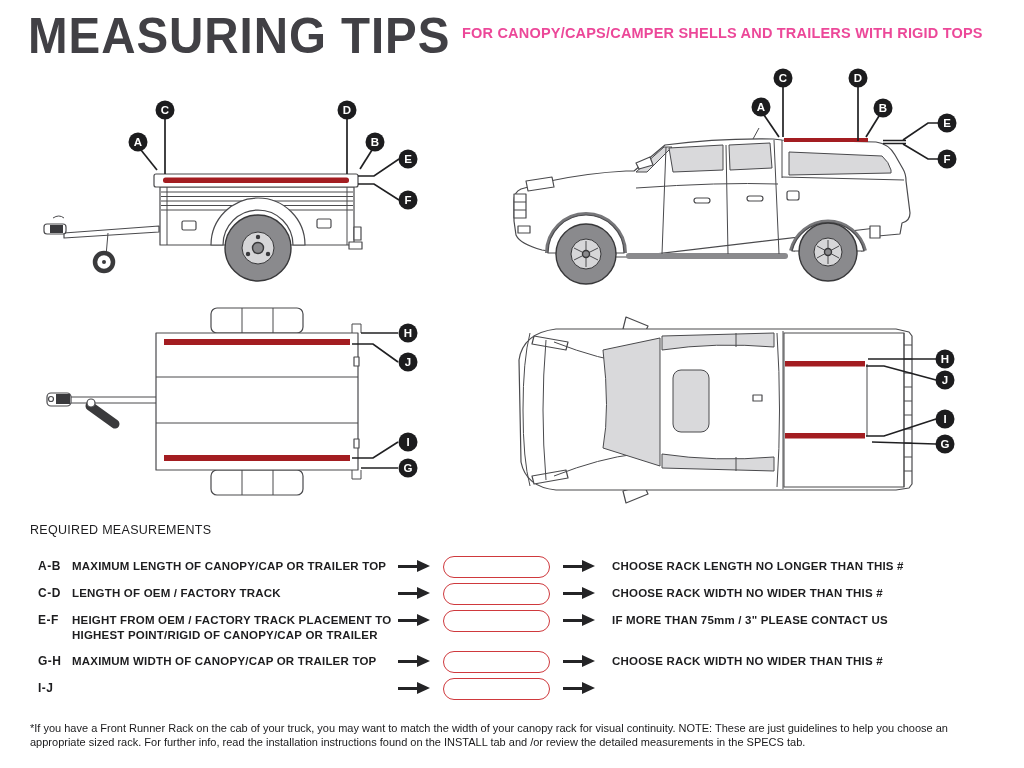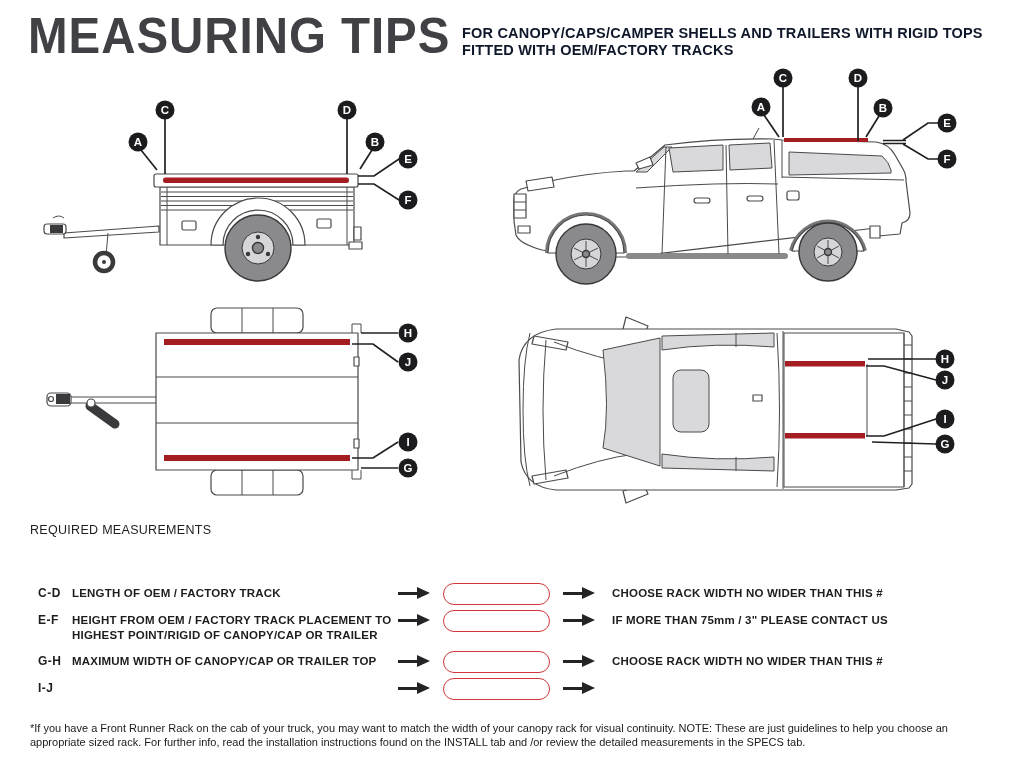--- a/index.html
+++ b/index.html
@@ -2,21 +2,21 @@
 <html><head>
 <meta charset="utf-8">
 <style>
   html,body{margin:0;padding:0;background:#fff}
   .page{position:relative;width:1024px;height:768px;background:#fff;overflow:hidden;
         font-family:"Liberation Sans",sans-serif;color:#232325}
   
   .title{position:absolute;left:28px;top:10px;font-size:50px;line-height:52px;font-weight:bold;
          color:#414045;letter-spacing:1px;transform:scaleX(.95);transform-origin:0 0;white-space:nowrap}
   .subtitle{position:absolute;left:462px;top:25px;font-size:14.5px;line-height:17px;font-weight:bold;
-            color:#0f172a;letter-spacing:.2px}
+            color:#ec4899;letter-spacing:.2px}
   
   svg{position:absolute;overflow:visible}
   .art{stroke:#4a4a4d;stroke-width:1.2;fill:#fff;stroke-linejoin:round;stroke-linecap:round}
   .thin{stroke:#4a4a4d;stroke-width:1;fill:none}
   .lead{stroke:#202022;stroke-width:1.7;fill:none}
   .red{fill:#a31d21;stroke:none}
   .gray{fill:#d9d9db;stroke:#4a4a4d;stroke-width:1}
   .tire{fill:#8a8a8d;stroke:#38383a;stroke-width:1.4}
   .rim{fill:#d6d6d8;stroke:#38383a;stroke-width:1}
   .dark{fill:#3a3a3d;stroke:none}
@@ -45,21 +45,20 @@
   .footnote{position:absolute;left:30px;top:722px;width:950px;font-size:11px;line-height:13.8px;color:#1a1a1c}
 </style>
 </head>
 <body>
 
 <div class="page">
 
   <div class="title">MEASURING TIPS</div>
   <div class="subtitle">
     <div>FOR CANOPY/CAPS/CAMPER SHELLS AND TRAILERS WITH RIGID TOPS</div>
-    <div>FITTED WITH OEM/FACTORY TRACKS</div>
   </div>
 
   <svg style="left:20px;top:90px" width="420" height="210" viewBox="0 0 420 210">
     <g>
       <path class="art" d="M139 136 L44 143 L44 148 L139 142 Z"></path>
       <rect class="art" x="24" y="134" width="22" height="10" rx="3"></rect>
       <rect class="dark" x="30" y="135" width="13" height="8"></rect>
       <path class="thin" d="M33 128 q6 -4 11 0" stroke-width="2"></path>
       <path class="thin" d="M88 143 L86 166" stroke-width="1.6"></path>
       <circle cx="84" cy="172" r="9" fill="#fff" stroke="#3a3a3c" stroke-width="4.5"></circle>
@@ -276,20 +275,28 @@
         <text dy="4">I</text>
       </g>
     <g class="bdg" transform="translate(455,144)">
         <circle r="9.5"></circle>
         <text dy="4">G</text>
       </g>
   </svg>
 
   <div class="legend-label">REQUIRED MEASUREMENTS</div>
 
+  <div class="mrow" style="top:559px">
+    <div class="mcode">A-B</div>
+    <div class="mdesc">MAXIMUM  LENGTH OF CANOPY/CAP OR TRAILER TOP</div>
+    <div class="arr arr1"></div>
+    <div class="pill"></div>
+    <div class="arr arr2"></div>
+    <div class="mres">CHOOSE RACK LENGTH NO LONGER THAN THIS #</div>
+  </div>
 
   <div class="mrow" style="top:586px">
     <div class="mcode">C-D</div>
     <div class="mdesc">LENGTH OF OEM / FACTORY TRACK</div>
     <div class="arr arr1"></div>
     <div class="pill"></div>
     <div class="arr arr2"></div>
     <div class="mres">CHOOSE RACK WIDTH NO WIDER THAN THIS #</div>
   </div>
 

